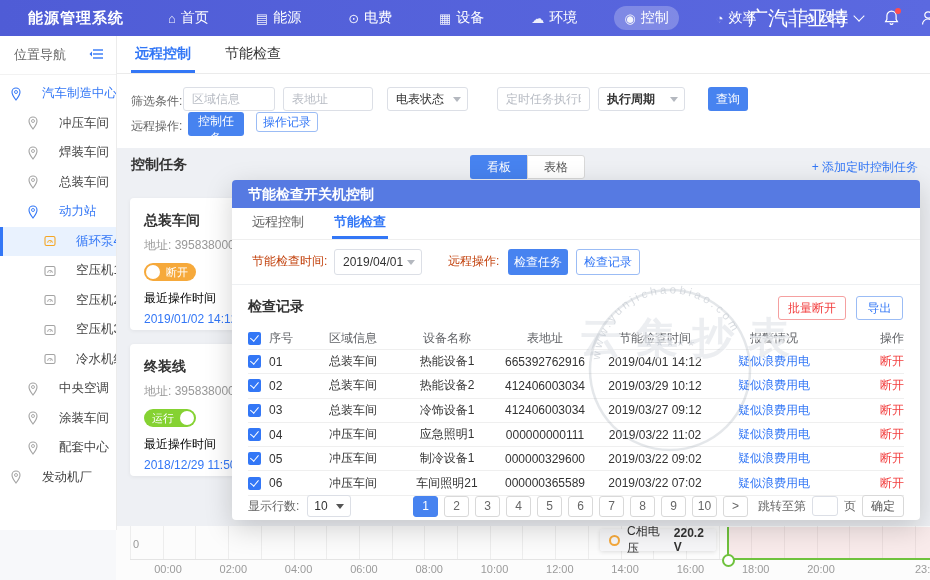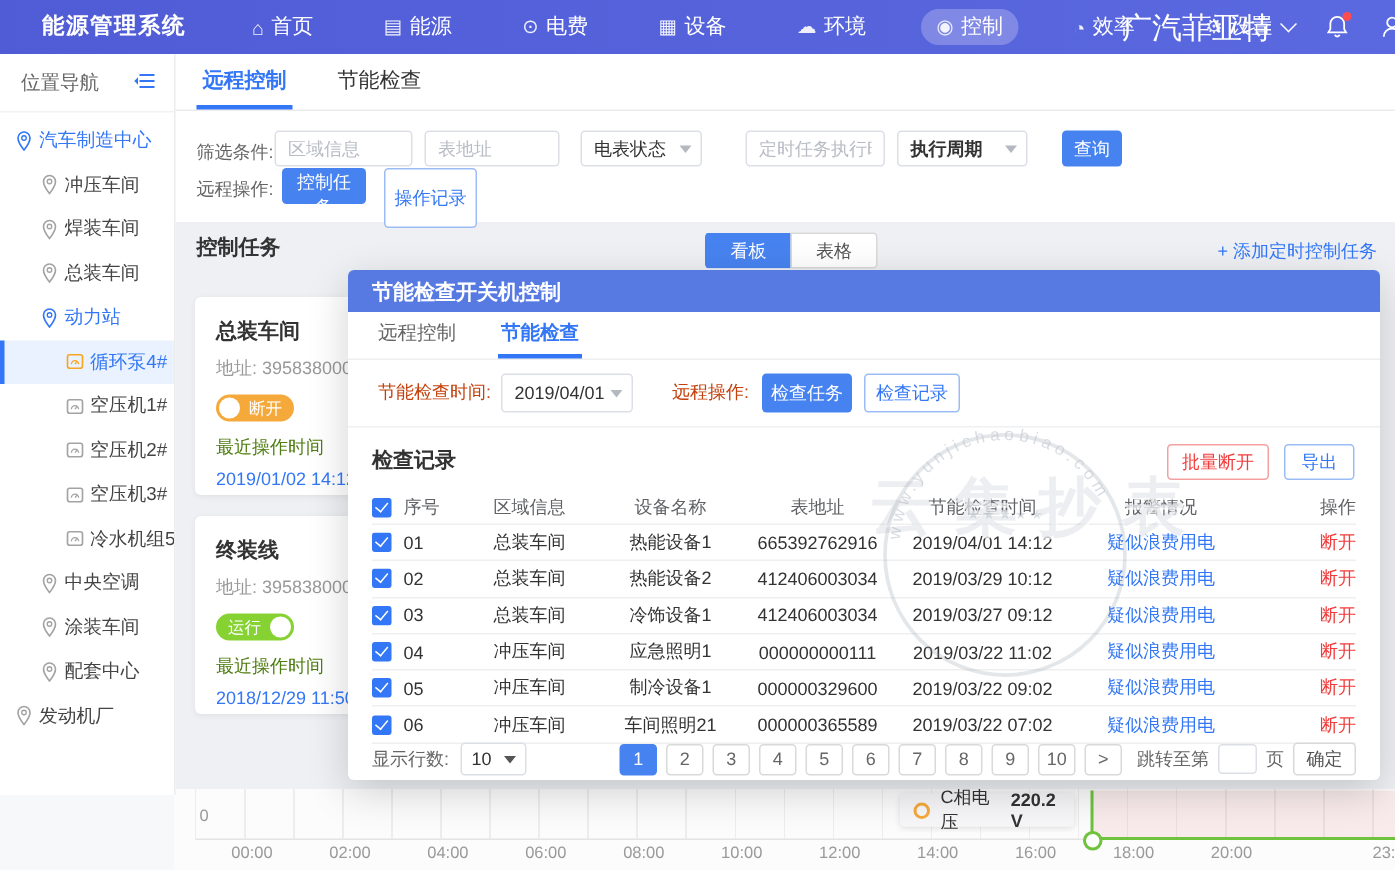--- a/index.html
+++ b/index.html
@@ -18,21 +18,21 @@
   .company{display:flex;align-items:center;gap:7px;font-size:20px;cursor:pointer;}
   .chev{width:7px;height:7px;border-right:1.5px solid #fff;border-bottom:1.5px solid #fff;transform:rotate(45deg);margin-top:-4px;}
   .bell{position:relative;width:17px;height:18px;cursor:pointer;}
   .bell .dot{position:absolute;right:-1px;top:-1px;width:6px;height:6px;border-radius:50%;background:#ff4d4f;}
   .half-icon{width:16px;height:18px;}
 
   
   .sidebar{position:absolute;left:0;top:36px;width:116px;height:494px;background:#fff;border-right:1px solid #ececec;z-index:5;}
   .side-head{height:38px;display:flex;align-items:center;justify-content:space-between;padding:0 12px 0 14px;color:#666;font-size:13px;border-bottom:1px solid #f2f2f2;}
   .tree{padding-top:4px;}
-  .tree-item{height:29.5px;display:flex;align-items:center;gap:4px;font-size:12.5px;color:#444;cursor:pointer;border-left:3px solid transparent;white-space:nowrap;overflow:hidden;}
+  .tree-item{height:29.5px;display:flex;align-items:center;gap:20px;font-size:12.5px;color:#444;cursor:pointer;border-left:3px solid transparent;white-space:nowrap;overflow:hidden;}
   .tree-item .ticon{display:flex;color:#a3a3a3;flex:none;}
   .tree-item.lvl0{padding-left:7px;}
   .tree-item.lvl1{padding-left:24px;}
   .tree-item.lvl2{padding-left:41px;}
   .tree-item.highlight{color:#3377f6;}
   .tree-item.highlight .ticon{color:#3377f6;}
   .tree-item.active{background:#e9f2fe;border-left-color:#3377f6;color:#3377f6;}
   .tree-item.active .ticon{color:#f5a623;}
   .side-below{position:absolute;left:0;top:530px;width:116px;height:50px;background:#f7f8fa;}
 
@@ -65,21 +65,21 @@
   .card .ctitle{font-size:14px;font-weight:bold;color:#333;}
   .card .caddr{margin-top:7px;color:#999;white-space:nowrap;}
   .switch{position:relative;width:52px;height:18px;border-radius:9px;margin-top:9px;color:#fff;font-size:11px;cursor:pointer;}
   .switch .knob{position:absolute;top:2px;width:14px;height:14px;border-radius:50%;background:#fff;}
   .switch.off{background:#f6a93b;}
   .switch.off .knob{left:2px;}
   .switch.off .slabel{position:absolute;right:8px;top:2px;}
   .switch.on{background:#85d232;}
   .switch.on .knob{right:2px;}
   .switch.on .slabel{position:absolute;left:8px;top:2px;}
-  .card .ctimelabel{margin-top:9px;color:#4d7c0f;}
+  .card .ctimelabel{margin-top:9px;color:#000000;}
   .card .ctime{margin-top:5px;color:#3377f6;white-space:nowrap;}
 
   
   .modal{position:absolute;left:232px;top:180px;width:688px;height:340px;background:#fff;border-radius:4px;box-shadow:0 8px 28px rgba(0,0,0,.18);z-index:40;}
   .m-head{height:28px;background:#567ae2;border-radius:4px 4px 0 0;color:#fff;font-size:14px;font-weight:bold;line-height:28px;padding-left:16px;}
   .m-tabs{height:32px;display:flex;align-items:flex-end;gap:26px;padding-left:18px;border-bottom:1px solid #efefef;box-sizing:border-box;}
   .m-tab{position:relative;font-size:13px;color:#666;padding:0 2px 8px 2px;cursor:pointer;}
   .m-tab.active{color:#3377f6;font-weight:bold;}
   .m-tab.active::after{content:"";position:absolute;left:0;right:0;bottom:0;height:3px;background:#3377f6;}
   .m-controls{position:absolute;left:0;top:60px;width:100%;height:45px;border-bottom:1px solid #eef0f2;box-sizing:border-box;}
@@ -355,21 +355,21 @@
   </div>
   <input class="tinput" style="left: 381px; top: 51px; width: 93px;" placeholder="定时任务执行时间">
   <div class="tselect" style="left:482px;top:51px;width:87px;font-weight:bold;">
     <span>执行周期</span>
       <span class="caret"></span>
   </div>
   <button class="btn-primary abs" style="left:592px;top:51px;width:40px;height:24px;">查询</button>
 
   <div class="flabel" style="left:15px;top:82px;">远程操作:</div>
   <button class="btn-primary abs" style="left:72px;top:76px;width:56px;height:24px;">控制任务</button>
-  <button class="btn-outline-blue abs" style="left:140px;top:76px;width:62px;height:40px;">操作记录</button>
+  <button class="btn-outline-blue abs" style="left:140px;top:76px;width:62px;height:20px;">操作记录</button>
 </div>
 
 <div class="section-title">控制任务</div>
 <div class="view-toggle">
   <div class="vt active">看板</div>
   <div class="vt">表格</div>
 </div>
 <div class="add-link">+ 添加定时控制任务</div>
 
 <div class="card" style="top:198px;">

